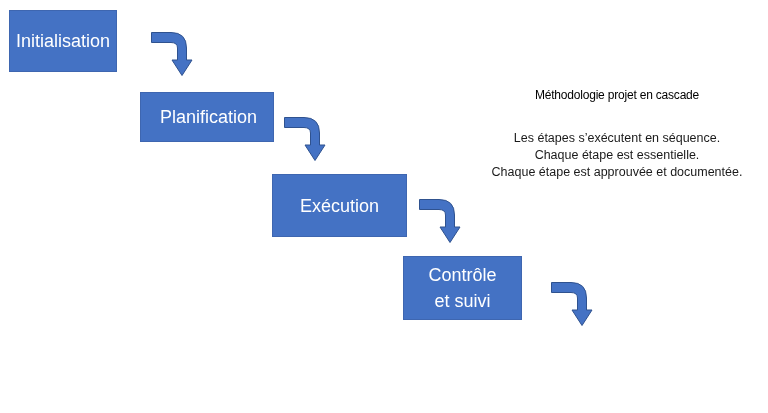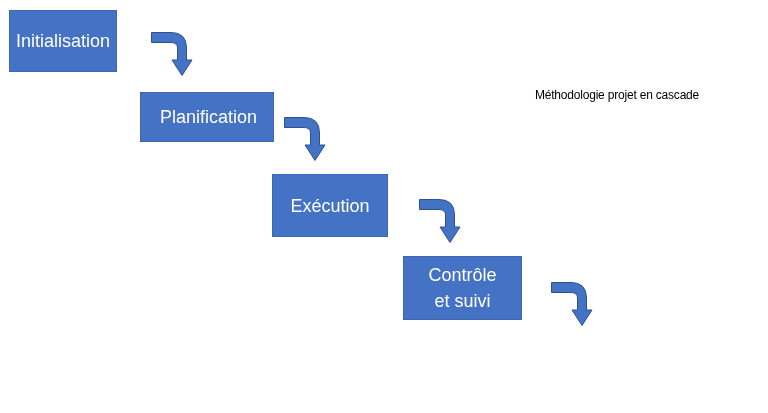--- a/index.html
+++ b/index.html
@@ -22,21 +22,21 @@
     display: flex;
     align-items: center;
     justify-content: center;
     text-align: center;
     font-size: 18px;
     line-height: 26px;
     padding: 0 16px;
   }
   .s1 { left:   9px; top:  10px; width: 108px; height: 62px; }
   .s2 { left: 140px; top:  92px; width: 134px; height: 50px; justify-content: flex-end; }
-  .s3 { left: 272px; top: 174px; width: 116px; height: 63px; }
+  .s3 { left: 272px; top: 174px; width: 135px; height: 63px; }
   .s4 { left: 403px; top: 256px; width: 119px; height: 64px; }
   .s5 { left: 538px; top: 337px; width: 134px; height: 64px; }
 
   .arrow { position: absolute; }
   .a1 { left: 151px; top:  30px; }
   .a2 { left: 284px; top: 115px; }
   .a3 { left: 419px; top: 197px; }
   .a4 { left: 551px; top: 280px; }
 
   .side {
@@ -94,15 +94,20 @@
     <span>Contrôle et suivi</span>
   </div>
 
   <svg class="arrow a4" width="42" height="48" viewBox="0 0 42 48" aria-hidden="true">
     <path d="M0.5 2.5 L20 2.5 Q35.5 2.5 35.5 18 L35.5 30 L41 30 L31 45.5 L21 30 L26.5 30 L26.5 18 Q26.5 12.5 20 12.5 L0.5 12.5 Z" fill="#4472C4" stroke="#2F528F" stroke-width="1" stroke-linejoin="round"></path>
   </svg>
 
 
   <div class="side">
     <div class="title">Méthodologie projet en cascade</div>
+    <div class="desc">
+      <div>Les étapes s’exécutent en séquence.</div>
+      <div>Chaque étape est essentielle.</div>
+      <div>Chaque étape est approuvée et documentée.</div>
+    </div>
   </div>
 
 </div>
 
 </body></html>

